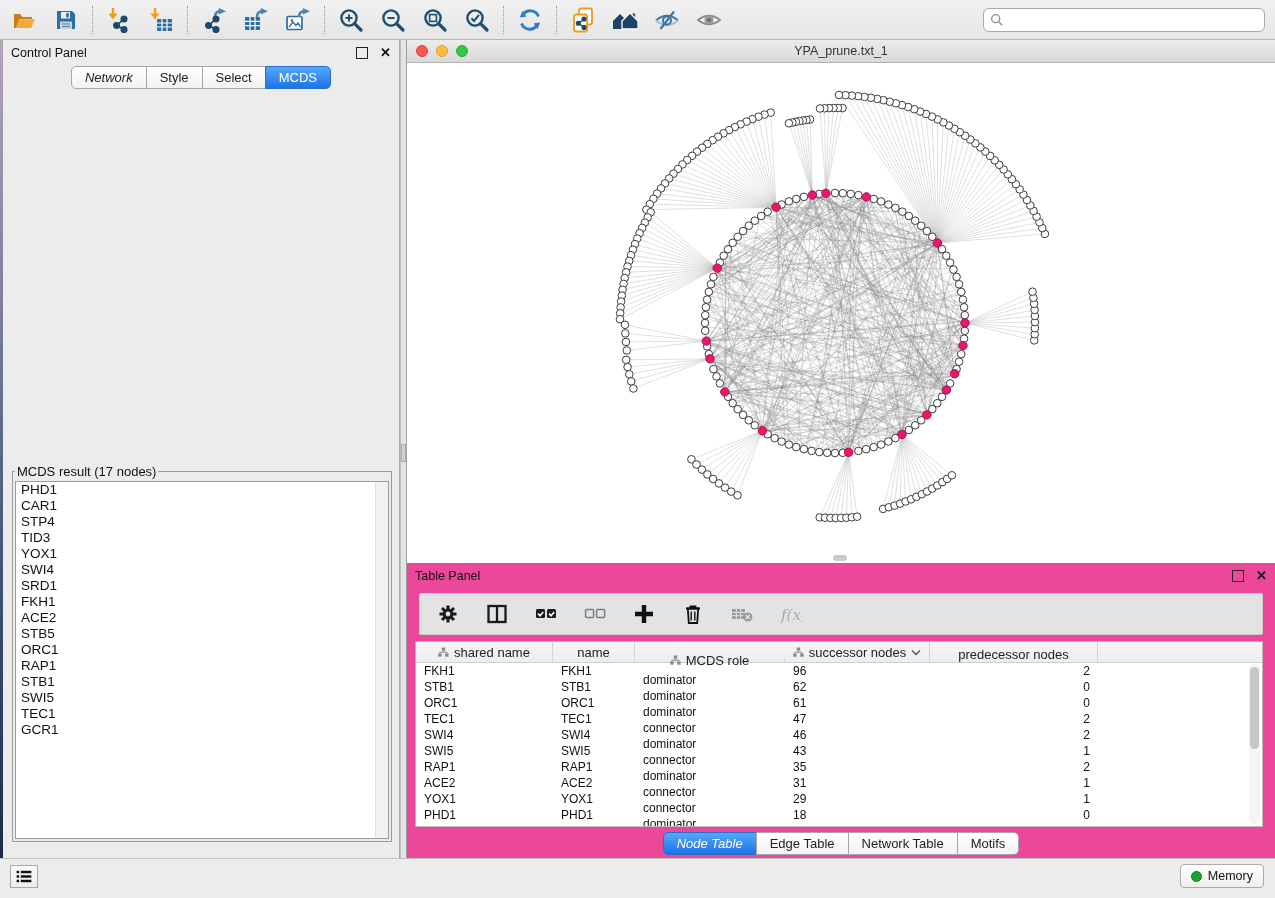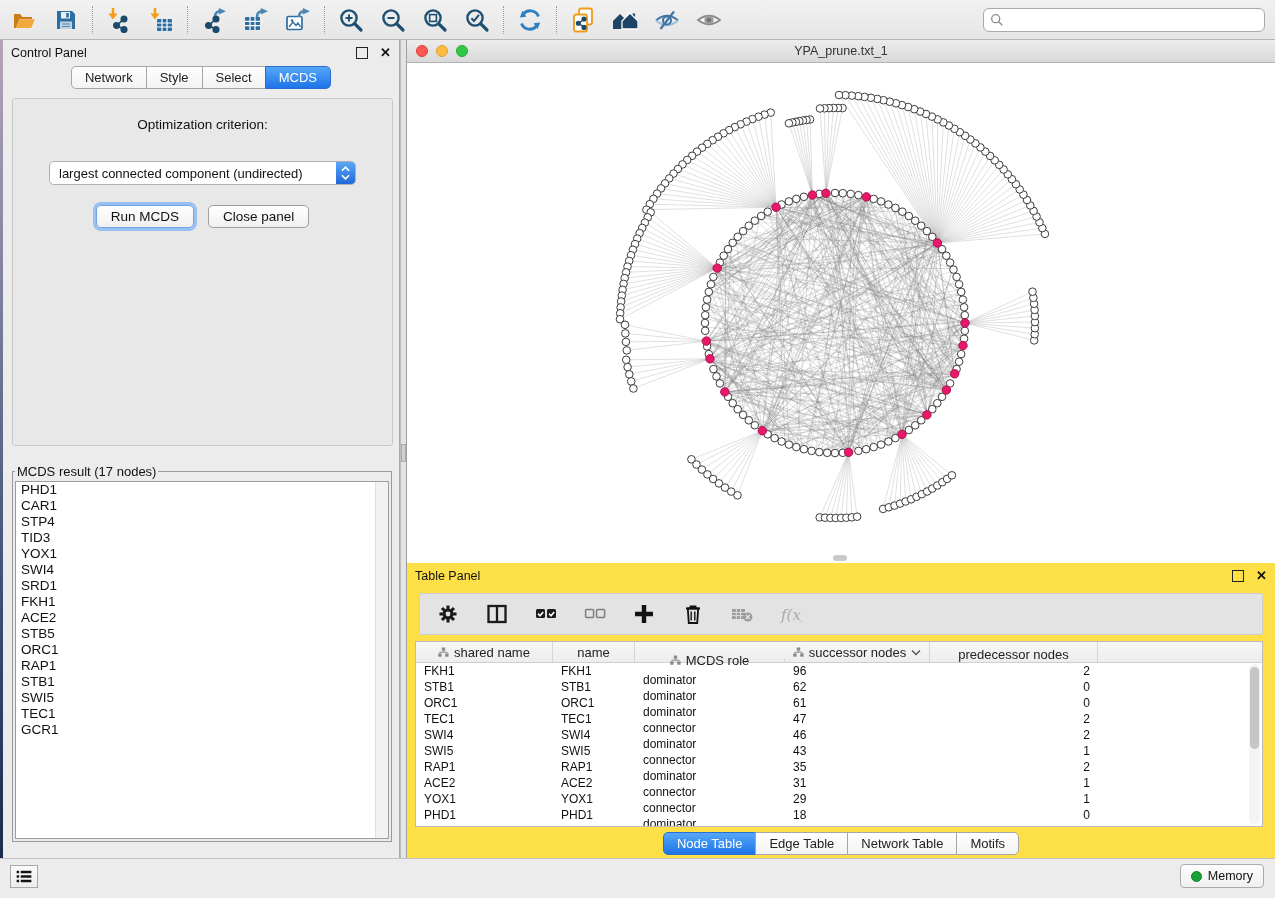--- a/index.html
+++ b/index.html
@@ -22,21 +22,21 @@
                background:linear-gradient(90deg,#22365c,#2c4168 20%,#1b2c4c 45%,#2b3f66 70%,#1a2a49);}
   
   .cpanel{position:absolute;left:3px;top:40px;width:397px;height:818px;background:#ececec;border-right:1px solid #a8a8a8;box-sizing:border-box;}
   .panel-head{height:26px;display:flex;align-items:center;padding:0 8px;font-size:12.5px;color:#111;}
   .panel-head .sp{flex:1;}
   .float-btn{width:10px;height:10px;border:1.5px solid #222;display:inline-block;margin-right:12px;}
   .close-btn{font-size:13px;font-weight:bold;color:#111;line-height:10px;}
   .seg{display:flex;justify-content:center;}
   .seg .tab{background:linear-gradient(#ffffff,#f2f2f2);border:1px solid #a6a6a6;margin-left:-1px;padding:3px 13px;
             font-size:13px;color:#222;cursor:default;}
-  .seg .tab:first-child{border-radius:5px 0 0 5px;margin-left:0;}
+  .seg .tab:first-child{border-radius:5px 0 0 5px;margin-left:0;font-style:italic;}
   .seg .tab:last-child{border-radius:0 5px 5px 0;}
   .seg .tab.sel{background:linear-gradient(#55a8f6,#1e73e9);border-color:#2a6fd0;color:#fff;}
   .cp-content{position:absolute;left:9px;top:58px;width:379px;height:346px;background:#e8e8e8;border:1px solid #c8c8c8;border-radius:3px;}
   .opt-label{text-align:center;margin-top:18px;font-size:13.5px;color:#111;}
   .dropdown{position:absolute;left:36px;top:62px;width:307px;height:24px;background:#fff;border:1px solid #b0b0b0;border-radius:5px;
             display:flex;align-items:center;box-sizing:border-box;}
   .dropdown .dval{flex:1;font-size:13px;color:#111;padding-left:9px;white-space:nowrap;}
   .dropdown .stepper{width:19px;height:22px;border-radius:0 4px 4px 0;background:linear-gradient(#5aa7f7,#2268d8);
                      display:flex;flex-direction:column;align-items:center;justify-content:center;gap:2px;}
   .btn{background:linear-gradient(#ffffff,#f0f0f0);border:1px solid #9f9f9f;border-radius:5px;font-size:13.5px;color:#111;
@@ -56,21 +56,21 @@
   .net-titlebar{height:22px;background:linear-gradient(#ececec,#d9d9d9);border-bottom:1px solid #b3b3b3;position:relative;
                 display:flex;align-items:center;justify-content:center;font-size:12.5px;color:#333;}
   .tlights{position:absolute;left:9px;top:5px;display:flex;gap:8px;}
   .tl{width:12px;height:12px;border-radius:50%;box-sizing:border-box;}
   .tl.r{background:#fc5753;border:1px solid #df3e38;}
   .tl.y{background:#fdbc40;border:1px solid #de9f34;}
   .tl.g{background:#33c748;border:1px solid #26a93c;}
   .net-canvas{position:relative;width:868px;height:500px;background:#fff;}
   .hscroll-thumb{position:absolute;left:426px;top:492px;width:14px;height:6px;background:#c9c9c9;border-radius:3px;}
   
-  .tpanel{position:absolute;left:407px;top:563px;width:868px;height:295px;background:#fde047;}
+  .tpanel{position:absolute;left:407px;top:563px;width:868px;height:295px;background:#ec4899;}
   .t-toolbar{position:absolute;left:12px;top:30px;width:844px;height:42px;background:#e3e3e3;border:1px solid #cdcdcd;border-radius:2px;
              display:flex;align-items:center;gap:25px;padding-left:16px;box-sizing:border-box;}
   .t-toolbar .ticon{width:24px;height:24px;}
   .t-toolbar .ticon svg{width:22px;height:22px;}
   .ntable{position:absolute;left:8px;top:78px;width:848px;height:186px;background:#fff;border:1px solid #bbb;box-sizing:border-box;overflow:hidden;}
   .thead{display:flex;height:20px;background:linear-gradient(#f7f7f7,#ededed);border-bottom:1px solid #cfcfcf;}
   .th{display:flex;align-items:center;justify-content:center;gap:5px;font-size:13px;color:#222;border-right:1px solid #d5d5d5;
       box-sizing:border-box;white-space:nowrap;}
   .th:last-child{border-right:none;}
   .tr{display:flex;height:16px;align-items:center;}
@@ -266,38 +266,20 @@
       <span class="sp"></span>
       <span class="float-btn"></span>
       <span class="close-btn">✕</span>
     </div>
     <div class="seg" id="cp-tabs">
         <div class="tab">Network</div>
         <div class="tab">Style</div>
         <div class="tab">Select</div>
         <div class="tab sel">MCDS</div>
       </div>
-    <div class="cp-content">
-      <div class="opt-label">Optimization criterion:</div>
-      <div class="dropdown">
-        <span class="dval">largest connected component (undirected)</span>
-        <span class="stepper">
-          <svg width="9" height="6" viewBox="0 0 10 6">
-              <path d="M1 5 L5 1 L9 5" fill="none" stroke="#fff" stroke-width="1.8"></path>
-            </svg>
-          <svg width="9" height="6" viewBox="0 0 10 6">
-              <path d="M1 1 L5 5 L9 1" fill="none" stroke="#fff" stroke-width="1.8"></path>
-            </svg>
-        </span>
-      </div>
-      <div class="btn-row">
-        <button class="btn focus">Run MCDS</button>
-        <button class="btn">Close panel</button>
-      </div>
-    </div>
     <fieldset class="mcds-fieldset">
       <legend>MCDS result (17 nodes)</legend>
       <div class="mcds-list" id="mcds-list">
         <div class="mcds-scroll"></div>
       <div class="item">PHD1</div>
           <div class="item">CAR1</div>
           <div class="item">STP4</div>
           <div class="item">TID3</div>
           <div class="item">YOX1</div>
           <div class="item">SWI4</div>

